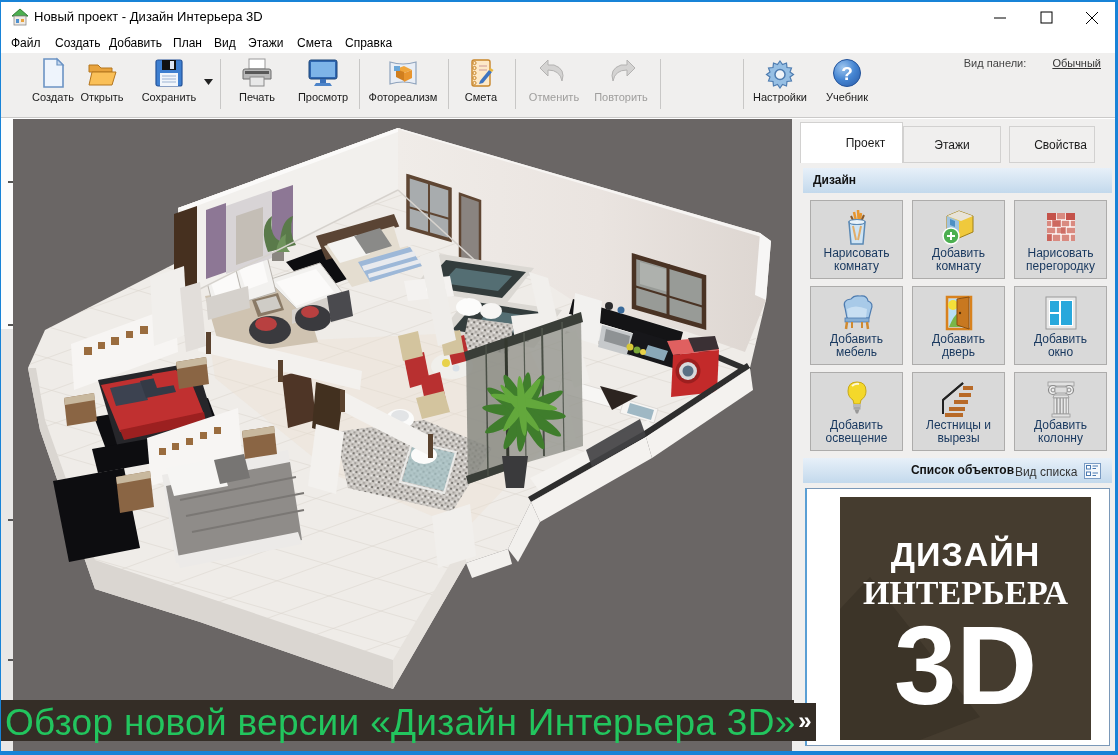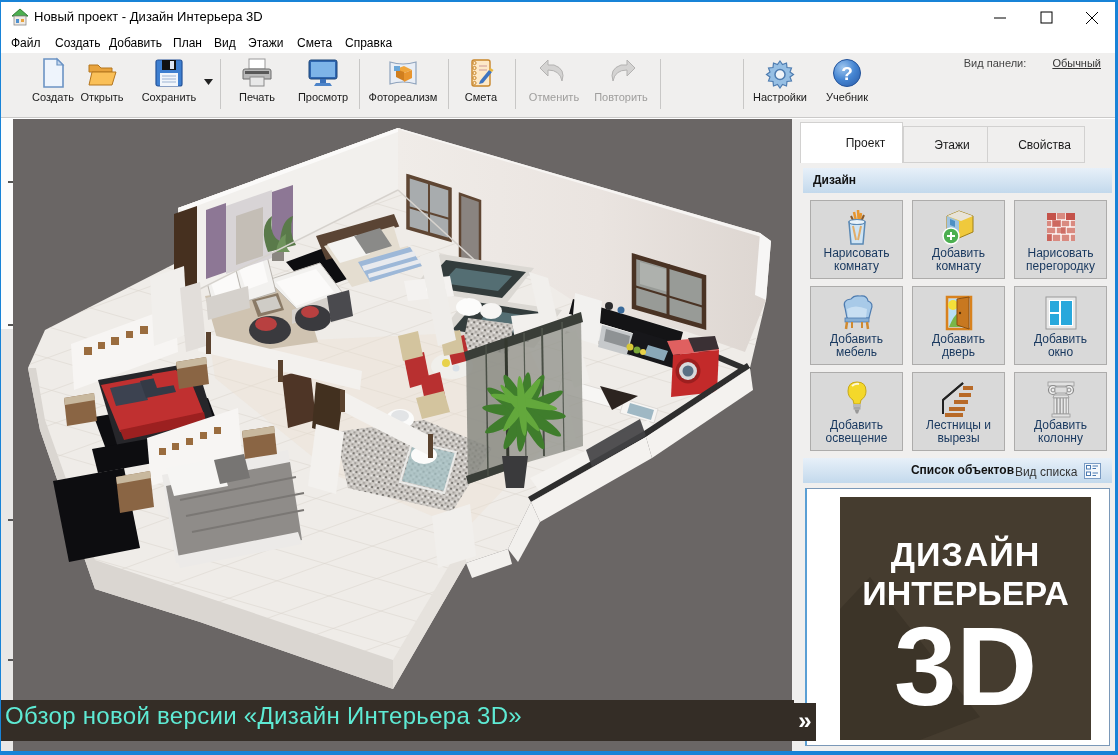--- a/index.html
+++ b/index.html
@@ -36,21 +36,21 @@
 .tab { position:absolute; top:7px; height:37px; text-align:center; font-size:12px; color:#1a1a1a; line-height:37px; background:#f0efee; border:1px solid #d2d1d0; }
 .tab.active { top:3px; height:41px; background:#fff; border-bottom:none; line-height:41px; z-index:2; }
 .phead { position:absolute; left:3px; width:309px; height:25px; background:linear-gradient(#e7f0f9,#c3d9ec); font-size:12px; font-weight:bold; color:#111; line-height:25px; padding-left:10px; }
 .pbtn { position:absolute; width:93px; height:79px; background:#d9d9d9; border:1px solid #adacab; text-align:center; font-size:12px; color:#17375e; }
 .pbtn .cap { position:absolute; bottom:5px; left:0; width:100%; line-height:13px; }
 .pbtn svg { margin-top:7px; }
 #objlist { position:absolute; left:5px; top:369px; width:305px; height:258px; background:#fff; border:1px solid #7a98b8; border-left:2px solid #5a9fd4; }
 #logo { position:absolute; left:33px; top:8px; width:251px; height:243px; background:#453c2f; color:#fff; text-align:center; font-weight:bold; }
 #vlist { position:absolute; right:14px; top:344px; font-size:12px; color:#333; }
 
-#caption { position:absolute; left:0; top:700px; width:794px; height:41px; background:#342d26; color:#5eead4; font-size:24px; }
+#caption { position:absolute; left:0; top:700px; width:794px; height:41px; background:#342d26; color:#22c55e; font-size:37px; }
 #caption span { position:absolute; left:5px; top:2px; white-space:nowrap; letter-spacing:0.3px; }
 #cap2 { position:absolute; left:794px; top:703px; width:22px; height:38px; background:#342d26; color:#fff; font-size:24px; font-weight:bold; text-align:center; line-height:36px; }
 </style>
 </head>
 <body>
 <div id="win">
   <div id="titlebar">
     <svg id="title-ico" viewBox="0 0 18 18">
         <polygon points="9,1 17,8 1,8" fill="#4caf50" stroke="#2e7d32" stroke-width="1"></polygon>
         <rect x="3" y="8" width="12" height="9" fill="#efeae4" stroke="#8a8a8a" stroke-width="0.8"></rect>
@@ -449,21 +449,21 @@
         <polygon points="586,450 640,419 646,436 592,467" fill="#424244" opacity="0.92"></polygon>
         <polygon points="508,549 531,502 540,522 518,562" fill="#f2f0ed"></polygon>
         <polygon points="466,563 508,549 512,564 472,578" fill="#f2f0ed"></polygon>
       </g>
     </svg>
   </div>
   <div style="position:absolute; left:792px; top:119px; width:8px; height:632px; background:#f0efee;"></div>
   <div id="rpanel">
     <div class="tab active" style="left:0px; width:103px;padding-left:28px;">Проект</div>
     <div class="tab" style="left:103px; width:98px;">Этажи</div>
-    <div class="tab" style="left:187px; width:98px;padding-left:17px;">Свойства</div>
+    <div class="tab" style="left:209px; width:86px;padding-left:17px;">Свойства</div>
     <div class="phead" style="top:49px;">Дизайн</div>
     <div id="grid">
       <div class="pbtn" style="left:10px; top:81px;">
         <svg width="40" height="38" viewBox="0 0 40 38">
             <path d="M17 4 l3 14 M21 2 l1 16 M24 5 l-2 13" stroke="#e8962e" stroke-width="2.5" fill="none"></path>
             <path d="M14 8 l5 10 M27 7 l-5 11" stroke="#8a5a28" stroke-width="2" fill="none"></path>
             <path d="M12 14 h16 l-2 22 h-12 z" fill="#cfe4f4" stroke="#5b89b4" stroke-width="1.5"></path>
             <ellipse cx="20" cy="14" rx="8" ry="2.5" fill="#e8f2fa" stroke="#5b89b4" stroke-width="1.2"></ellipse>
             <path d="M16 18 l3 14 M24 18 l-3 14" stroke="#e8962e" stroke-width="2" fill="none" opacity="0.7"></path>
           </svg>
@@ -597,21 +597,21 @@
           <line x1="8.5" y1="10" x2="14" y2="10" stroke="#4878b0"></line>
           <line x1="8.5" y1="12.5" x2="12" y2="12.5" stroke="#4878b0"></line>
         </svg></div>
     <div id="objlist">
       <div id="logo">
         <svg width="251" height="243" viewBox="0 0 251 243" style="position:absolute;left:0;top:0;">
             <polygon points="30,80 140,220 80,243 0,243 0,112" fill="#3c3428"></polygon>
             <polygon points="60,38 240,38 240,90 60,90" fill="none"></polygon>
           </svg>
         <div style="position:relative;font-size:34px; margin-top:38px; letter-spacing:1px;">ДИЗАЙН</div>
-        <div style="position:relative;font-size:34px; letter-spacing:0px;">ИНТЕРЬЕРА</div>
+        <div style="position:relative;font-size:34px; letter-spacing:0px;font-family:Liberation Serif, serif;">ИНТЕРЬЕРА</div>
         <div style="position:relative;font-size:112px; line-height:96px; margin-top:6px;">3D</div>
       </div>
     </div>
   </div>
   <div id="caption">
       <span>Обзор новой версии «Дизайн Интерьера 3D»</span>
     </div>
   <div id="cap2">»</div>
   <div class="b-top"></div>
     <div class="b-left"></div>

